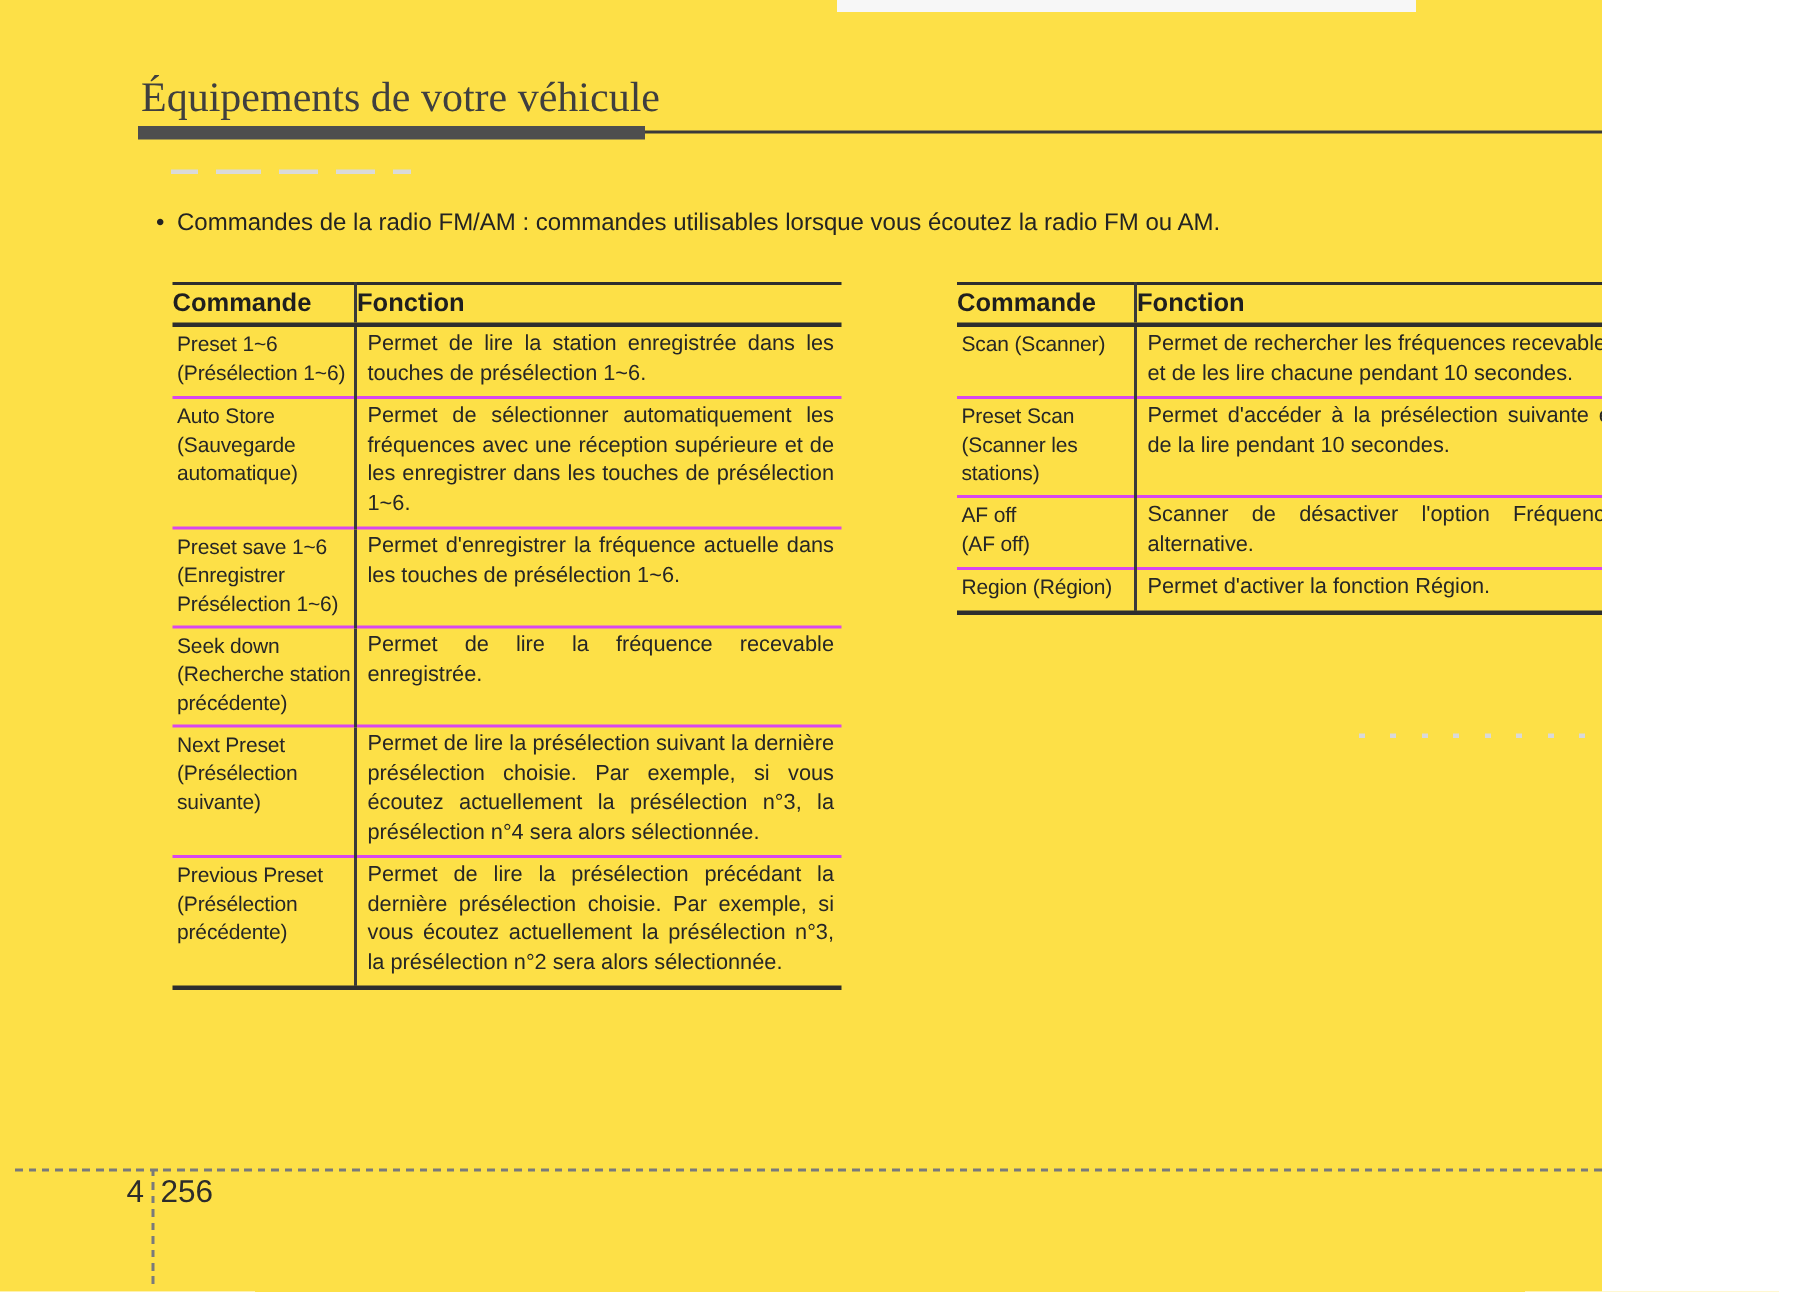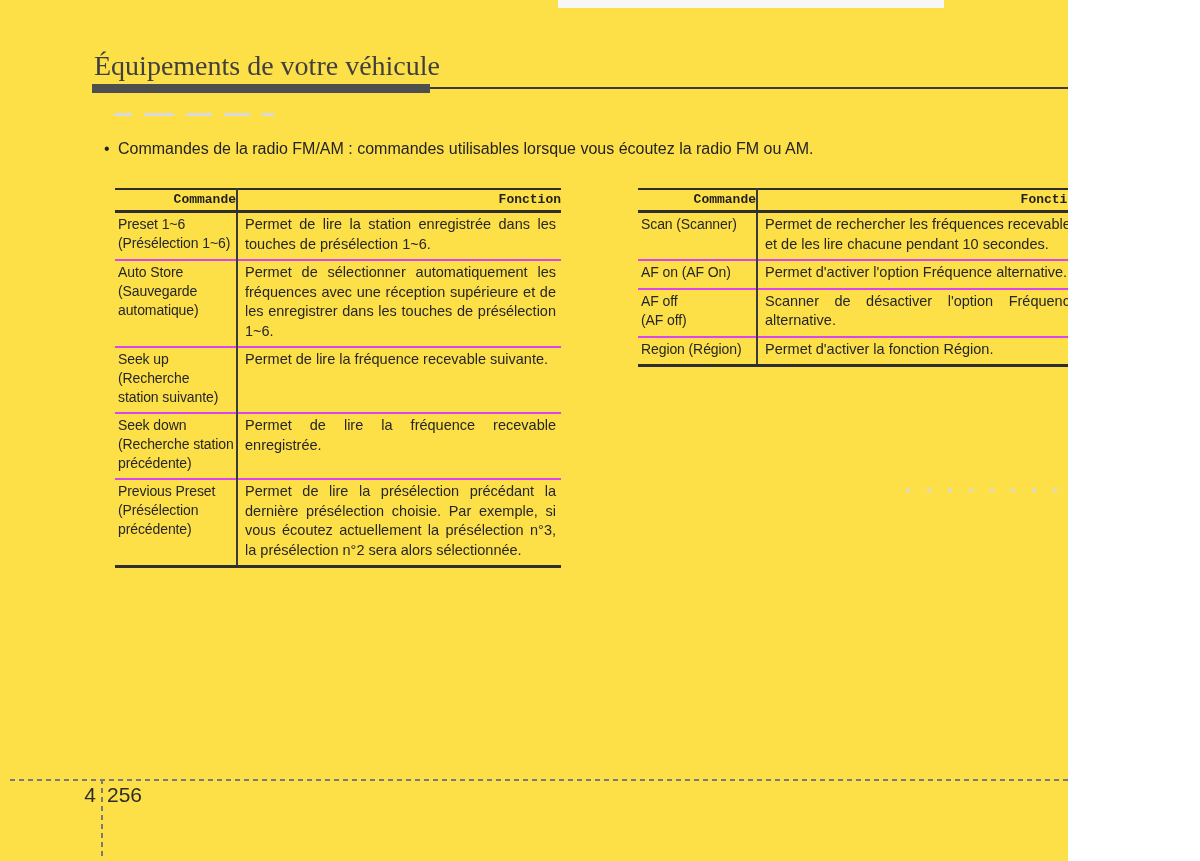--- a/index.html
+++ b/index.html
@@ -48,24 +48,23 @@
   
   table.radio-table {
     position:absolute; top:188px;
     border-collapse:collapse; table-layout:fixed;
     border-top:2px solid #2e2e2e; border-bottom:3px solid #2e2e2e;
     background:transparent;
   }
   #table-left  { left:115px; width:446px; }
   #table-right { left:638px; width:445px; }
   table.radio-table th {
-    font-size:13px; font-weight:bold; color:#1f1f1f;
-    text-align:right; padding:2px 0 3px;
+    font-size:17px; font-weight:bold; color:#1f1f1f;
+    text-align:left; padding:2px 0 3px;
     border-bottom:3px solid #2e2e2e;
-    font-family:Liberation Mono, monospace;
   }
   table.radio-table th + th,
   table.radio-table td.fn { border-left:2px solid #3a3a3a; }
   table.radio-table tbody tr + tr td { border-top:2px solid #d946ef; }
   table.radio-table td { vertical-align:top; }
   td.cmd {
     font-size:14px; line-height:19px; letter-spacing:-0.1px;
     padding:2px 2px 5px 3px; white-space:pre-line;margin-left:40px;
   }
   td.fn {
@@ -133,30 +132,36 @@
 (Présélection 1~6)</td>
           <td class="fn">Permet de lire la station enregistrée dans les touches de présélection 1~6.</td>
         </tr>
         <tr>
           <td class="cmd">Auto Store
 (Sauvegarde
 automatique)</td>
           <td class="fn">Permet de sélectionner automatiquement les fréquences avec une réception supérieure et de les enregistrer dans les touches de présélection 1~6.</td>
         </tr>
         <tr>
-          <td class="cmd">Seek up
-(Recherche
-station suivante)</td>
-          <td class="fn">Permet de lire la fréquence recevable suivante.</td>
+          <td class="cmd">Preset save 1~6
+(Enregistrer
+Présélection 1~6)</td>
+          <td class="fn">Permet d'enregistrer la fréquence actuelle dans les touches de présélection 1~6.</td>
         </tr>
         <tr>
           <td class="cmd">Seek down
 (Recherche station
 précédente)</td>
           <td class="fn">Permet de lire la fréquence recevable enregistrée.</td>
+        </tr>
+        <tr>
+          <td class="cmd">Next Preset
+(Présélection
+suivante)</td>
+          <td class="fn">Permet de lire la présélection suivant la dernière présélection choisie. Par exemple, si vous écoutez actuellement la présélection n°3, la présélection n°4 sera alors sélectionnée.</td>
         </tr>
         <tr>
           <td class="cmd">Previous Preset
 (Présélection
 précédente)</td>
           <td class="fn">Permet de lire la présélection précédant la dernière présélection choisie. Par exemple, si vous écoutez actuellement la présélection n°3, la présélection n°2 sera alors sélectionnée.</td>
         </tr>
       </tbody>
     </table>
 
@@ -170,22 +175,24 @@
           <th>Commande</th>
           <th>Fonction</th>
         </tr>
       </thead>
       <tbody>
         <tr>
           <td class="cmd">Scan (Scanner)</td>
           <td class="fn">Permet de rechercher les fréquences recevables et de les lire chacune pendant 10 secondes.</td>
         </tr>
         <tr>
-          <td class="cmd">AF on (AF On)</td>
-          <td class="fn">Permet d'activer l'option Fréquence alternative.</td>
+          <td class="cmd">Preset Scan
+(Scanner les
+stations)</td>
+          <td class="fn">Permet d'accéder à la présélection suivante et de la lire pendant 10 secondes.</td>
         </tr>
         <tr>
           <td class="cmd">AF off
 (AF off)</td>
           <td class="fn">Scanner de désactiver l'option Fréquence alternative.</td>
         </tr>
         <tr>
           <td class="cmd">Region (Région)</td>
           <td class="fn">Permet d'activer la fonction Région.</td>
         </tr>

